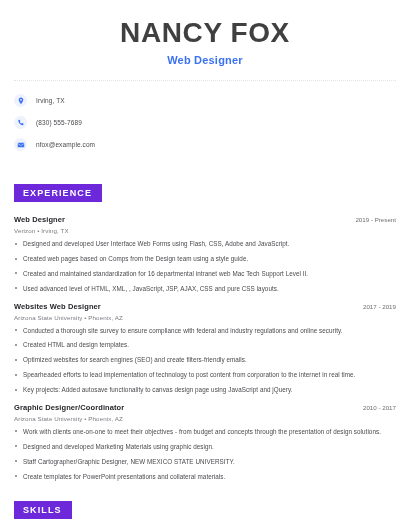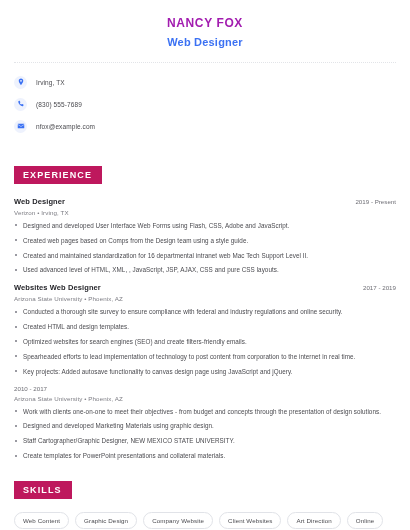--- a/index.html
+++ b/index.html
@@ -23,24 +23,24 @@
     padding: 0 14px;
   }
 
   
   .header {
     padding-top: 17px;
     text-align: center;
   }
 
   .cand-name {
-    font-size: 12px;
+    font-size: 28px;
     font-weight: bold;
     letter-spacing: 0.6px;
-    color: #a21caf;
+    color: #404040;
     line-height: 1.15;
     text-align: center;
   }
 
   .cand-title {
     margin-top: 5px;
     font-size: 11px;
     font-weight: bold;
     color: #3b71f3;
     letter-spacing: 0.2px;
@@ -80,21 +80,21 @@
 
   .c-text {
     font-size: 6.5px;
     color: #4a4a4f;
     letter-spacing: 0.1px;
   }
 
   
   .sec-badge {
     display: inline-block;
-    background: #be185d;
+    background: #6d28d9;
     color: #ffffff;
     font-size: 9px;
     font-weight: bold;
     letter-spacing: 1.1px;
     padding: 4px 10px 4px 9px;
   }
 
   .experience-head { margin-top: 29px; }
 
   
@@ -243,20 +243,21 @@
         <li>Conducted a thorough site survey to ensure compliance with federal and industry regulations and online security.</li>
         <li>Created HTML and design templates.</li>
         <li>Optimized websites for search engines (SEO) and create filters-friendly emails.</li>
         <li>Spearheaded efforts to lead implementation of technology to post content from corporation to the internet in real time.</li>
         <li>Key projects: Added autosave functionality to canvas design page using JavaScript and jQuery.</li>
       </ul>
     </div>
 
     <div class="job">
       <div class="job-top">
+        <span class="job-title">Graphic Designer/Coordinator</span>
         <span class="job-dates">2010 - 2017</span>
       </div>
       <div class="job-sub">Arizona State University • Phoenix, AZ</div>
       <ul class="bullets">
         <li>Work with clients one-on-one to meet their objectives - from budget and concepts through the presentation of design solutions.</li>
         <li>Designed and developed Marketing Materials using graphic design.</li>
         <li>Staff Cartographer/Graphic Designer, NEW MEXICO STATE UNIVERSITY.</li>
         <li>Create templates for PowerPoint presentations and collateral materials.</li>
       </ul>
     </div>

